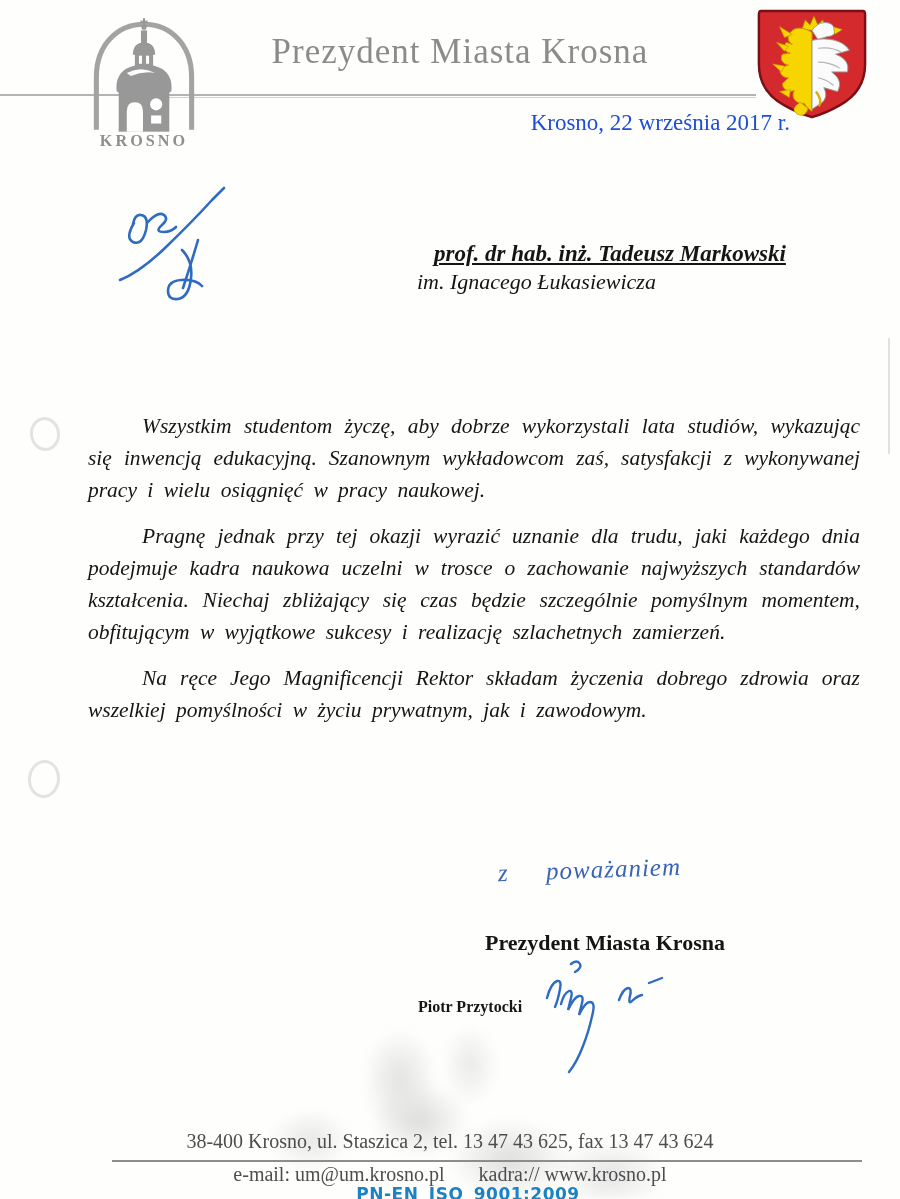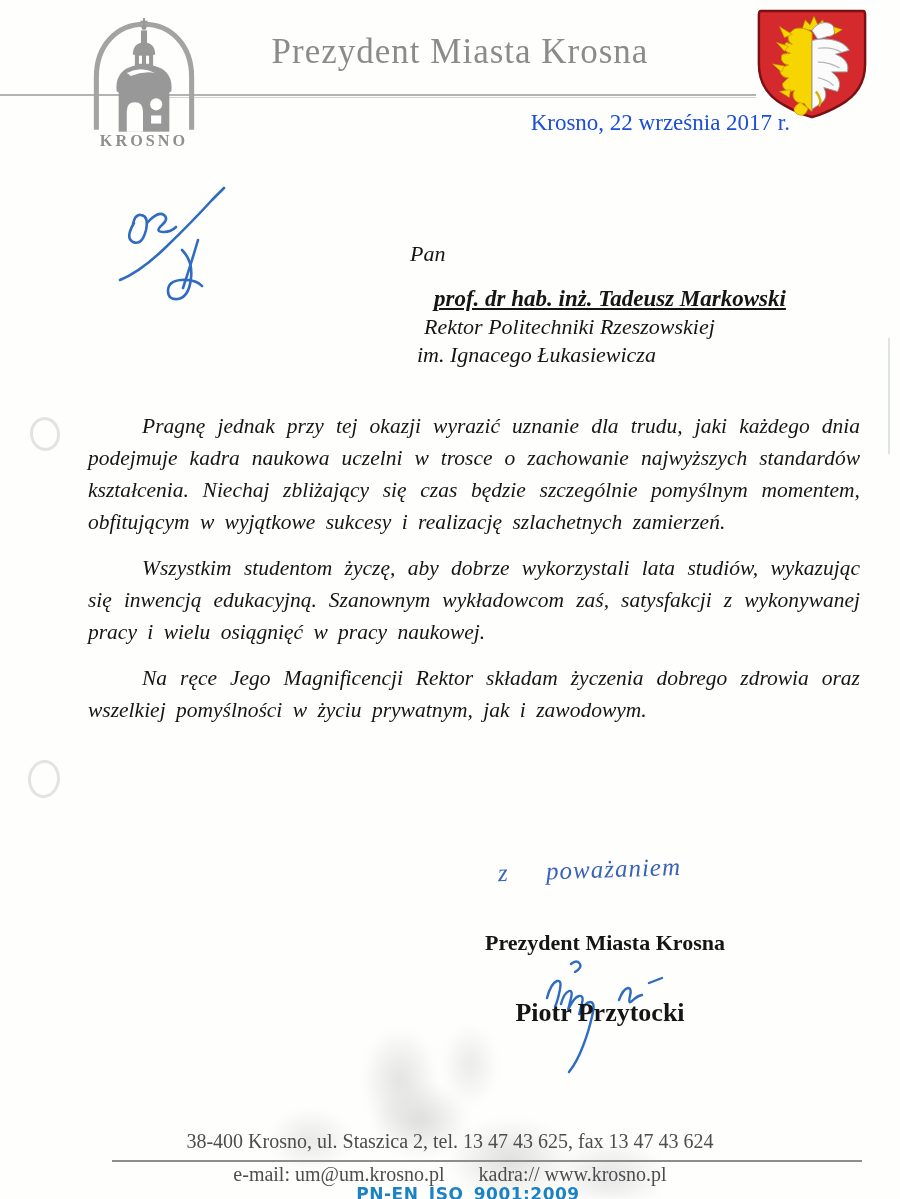--- a/index.html
+++ b/index.html
@@ -38,22 +38,22 @@
   .recipient .t2{margin:0;padding-left:7px;}
   
   .body-text{position:absolute;left:88px;top:410px;width:772px;}
   .body-text p{
     margin:0 0 14px 0;font-style:italic;font-size:21.5px;line-height:32px;
     text-align:justify;text-indent:54px;word-spacing:5px;
   }
   
   .signer-title{position:absolute;left:420px;top:930px;width:370px;text-align:center;
     font-weight:bold;font-size:22px;margin:0;}
-  .signer-name{position:absolute;left:418px;top:998px;width:364px;text-align:center;
-    font-weight:bold;font-size:26px;margin:0;}
+  .signer-name{position:absolute;left:418px;top:998px;width:364px;
+    font-weight:bold;font-size:16px;margin:0;}
   
   .watermark{
     position:absolute;left:150px;top:1025px;width:560px;height:174px;opacity:.55;
     filter:blur(4px);
     background:
       radial-gradient(70px 55px at 270px 95px, #c2c2c2 0%, rgba(200,200,200,0) 70%),
       radial-gradient(55px 75px at 250px 55px, #cccccc 0%, rgba(205,205,205,0) 70%),
       radial-gradient(90px 60px at 360px 135px, #c6c6c6 0%, rgba(200,200,200,0) 70%),
       radial-gradient(60px 45px at 160px 115px, #d5d5d5 0%, rgba(213,213,213,0) 70%),
       radial-gradient(80px 50px at 460px 150px, #d0d0d0 0%, rgba(208,208,208,0) 72%),
@@ -132,29 +132,27 @@
     <g fill="none" stroke="#2f6bc0" stroke-width="2.6" stroke-linecap="round">
       <path d="M24,45 q-9,15 -1,19 q9,4 13,-12 q3,-14 -5,-15 q-6,-1 -8,9"></path>
       <path d="M38,44 q10,-11 16,-7 q5,4 -2,10 q-8,7 2,7 q7,0 12,-5"></path>
       <path d="M10,102 Q30,94 55,70 Q82,44 102,22 L114,10"></path>
       <path d="M72,72 q11,11 9,28 q-2,19 -13,21 q-10,1 -10,-8 q0,-10 13,-11 q15,-1 21,6"></path>
       <path d="M88,62 q-7,24 -15,48"></path>
     </g>
   </svg>
 
   <div class="recipient">
-    <p class="salut">Pan</p>
     <p class="name">prof. dr hab. inż. Tadeusz Markowski</p>
-    <p class="t1">Rektor Politechniki Rzeszowskiej</p>
     <p class="t2">im. Ignacego Łukasiewicza</p>
   </div>
 
   <div class="body-text">
+    <p>Wszystkim studentom życzę, aby dobrze wykorzystali lata studiów, wykazując się inwencją edukacyjną. Szanownym wykładowcom zaś, satysfakcji z wykonywanej pracy i wielu osiągnięć w pracy naukowej.</p>
     <p>Pragnę jednak przy tej okazji wyrazić uznanie dla trudu, jaki każdego dnia podejmuje kadra naukowa uczelni w trosce o zachowanie najwyższych standardów kształcenia. Niechaj zbliżający się czas będzie szczególnie pomyślnym momentem, obfitującym w wyjątkowe sukcesy i realizację szlachetnych zamierzeń.</p>
-    <p>Wszystkim studentom życzę, aby dobrze wykorzystali lata studiów, wykazując się inwencją edukacyjną. Szanownym wykładowcom zaś, satysfakcji z wykonywanej pracy i wielu osiągnięć w pracy naukowej.</p>
     <p>Na ręce Jego Magnificencji Rektor składam życzenia dobrego zdrowia oraz wszelkiej pomyślności w życiu prywatnym, jak i zawodowym.</p>
   </div>
 
   <div class="closing-hw">z poważaniem</div>
   <p class="signer-title">Prezydent Miasta Krosna</p>
 
   <svg class="signature" viewBox="0 0 180 118">
     <g fill="none" stroke="#2f6bc0" stroke-width="2.4" stroke-linecap="round">
       <path d="M66,8 q6,-5 9,0 q2,4 -5,8"></path>
       <path d="M42,42 q4,-15 10,-17 q5,-1 3,8 q-2,11 -5,18"></path>

